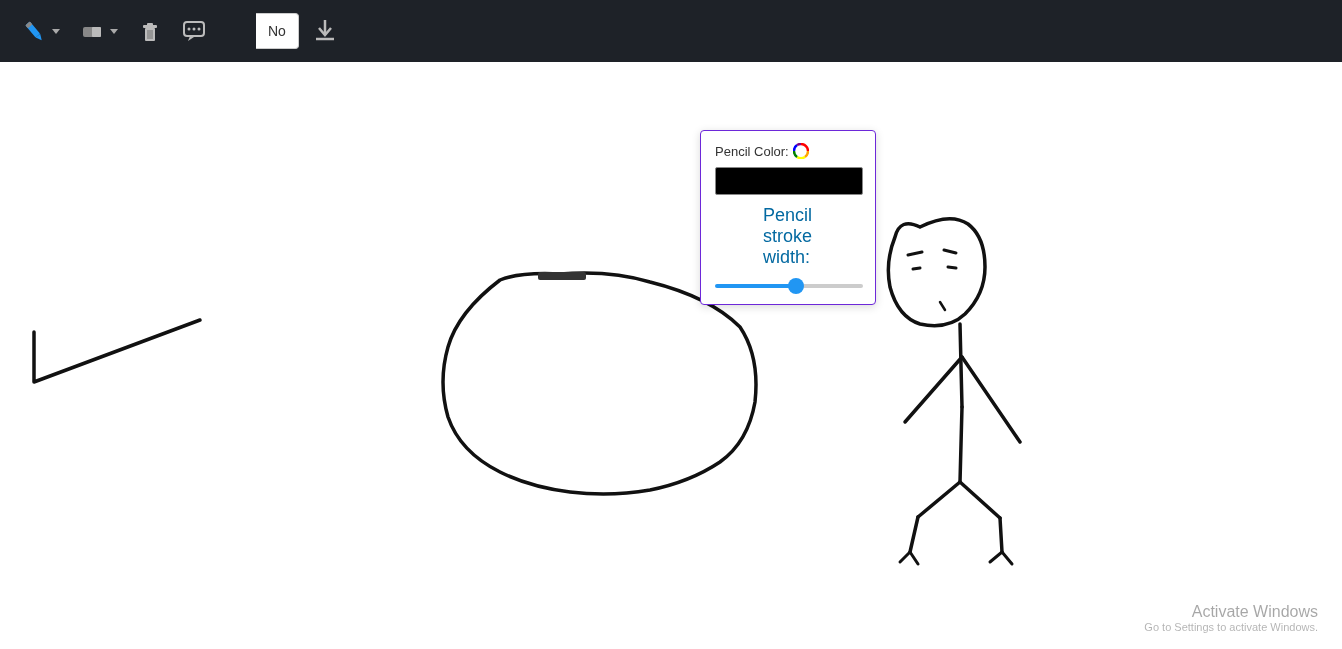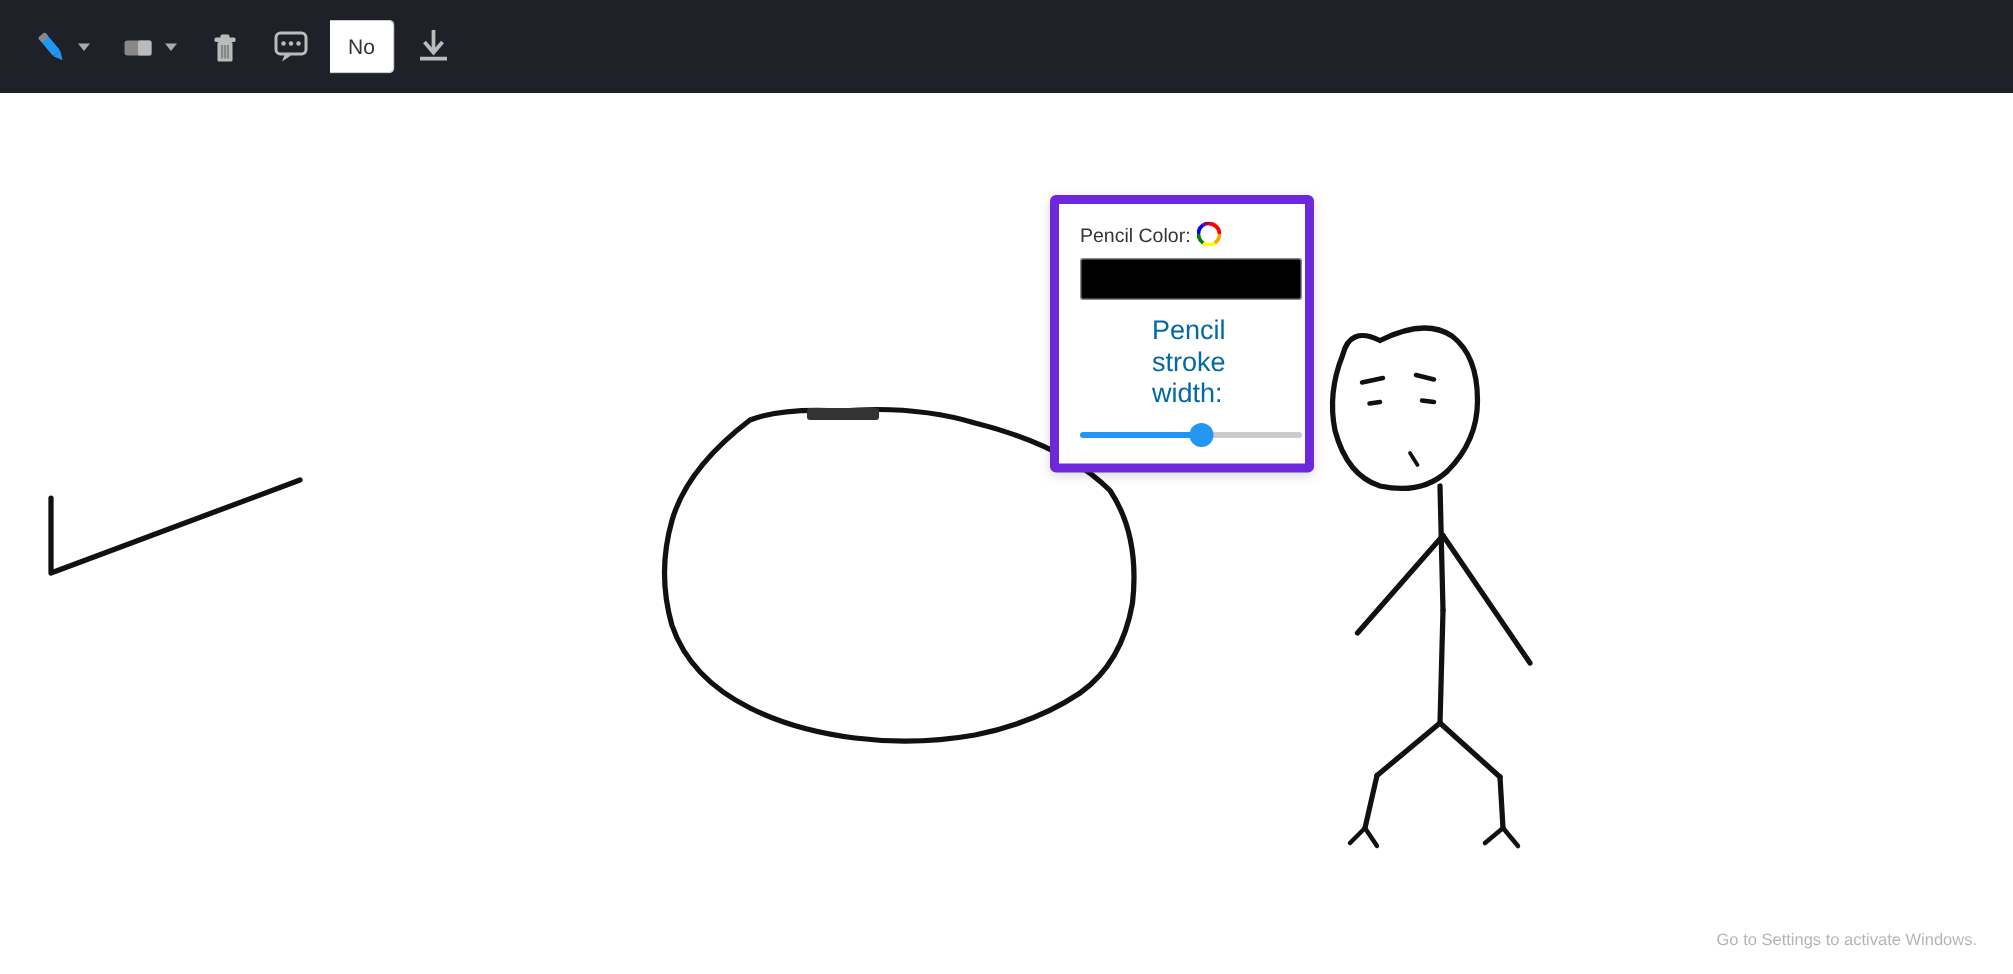--- a/index.html
+++ b/index.html
@@ -53,20 +53,21 @@
     .no-btn {
       background: #fff;
       border: 1px solid #ccc;
       border-radius: 0 4px 4px 0;
       padding: 6px 12px;
       font-size: 14px;
       cursor: pointer;
       color: #333;
       height: 36px;
       border-left: none;
+      margin-left: 36px;
     }
     .download-btn {
       background: none;
       border: none;
       cursor: pointer;
       color: #ccc;
       padding: 4px;
     }
 
     
@@ -76,21 +77,21 @@
       background: #fff;
       position: relative;
     }
 
     
     #pencil-popup {
       position: absolute;
       top: 68px;
       left: 700px;
       background: #fff;
-      border: 6px solid #6d28d9;
+      border: 1px solid #6d28d9;
       border-radius: 4px;
       padding: 12px 14px;
       width: 176px;
       box-shadow: 0 2px 8px rgba(0,0,0,0.15);
       z-index: 100;
     }
     .pencil-color-label {
       font-size: 13px;
       color: #333;
       display: flex;
@@ -283,15 +284,16 @@
       </svg>
     </div>
     <div class="color-swatch"></div>
     <div class="stroke-label">Pencil stroke width:</div>
     <div class="slider-container">
       <input type="range" class="stroke-slider" min="0" max="100" value="55" style="">
     </div>
   </div>
 
   <div id="activate-watermark">
+    <div class="line1">Activate Windows</div>
     <div class="line2">Go to Settings to activate Windows.</div>
   </div>
 </div>
 
 </body></html>

